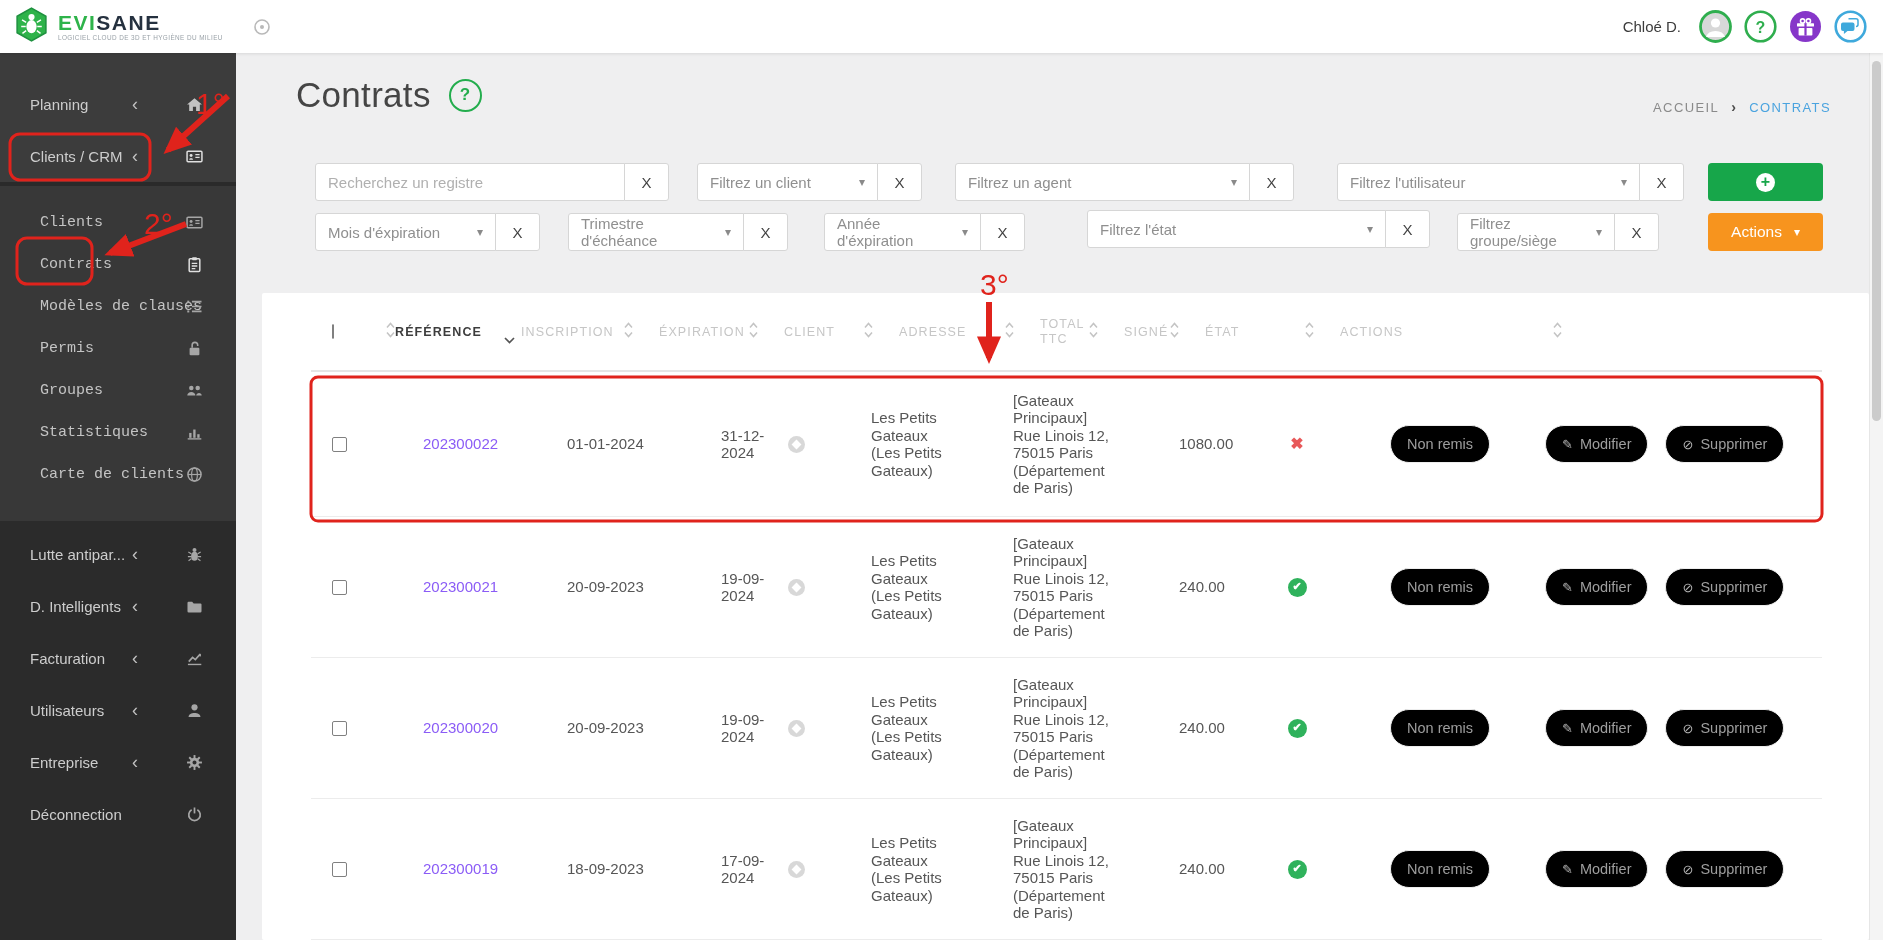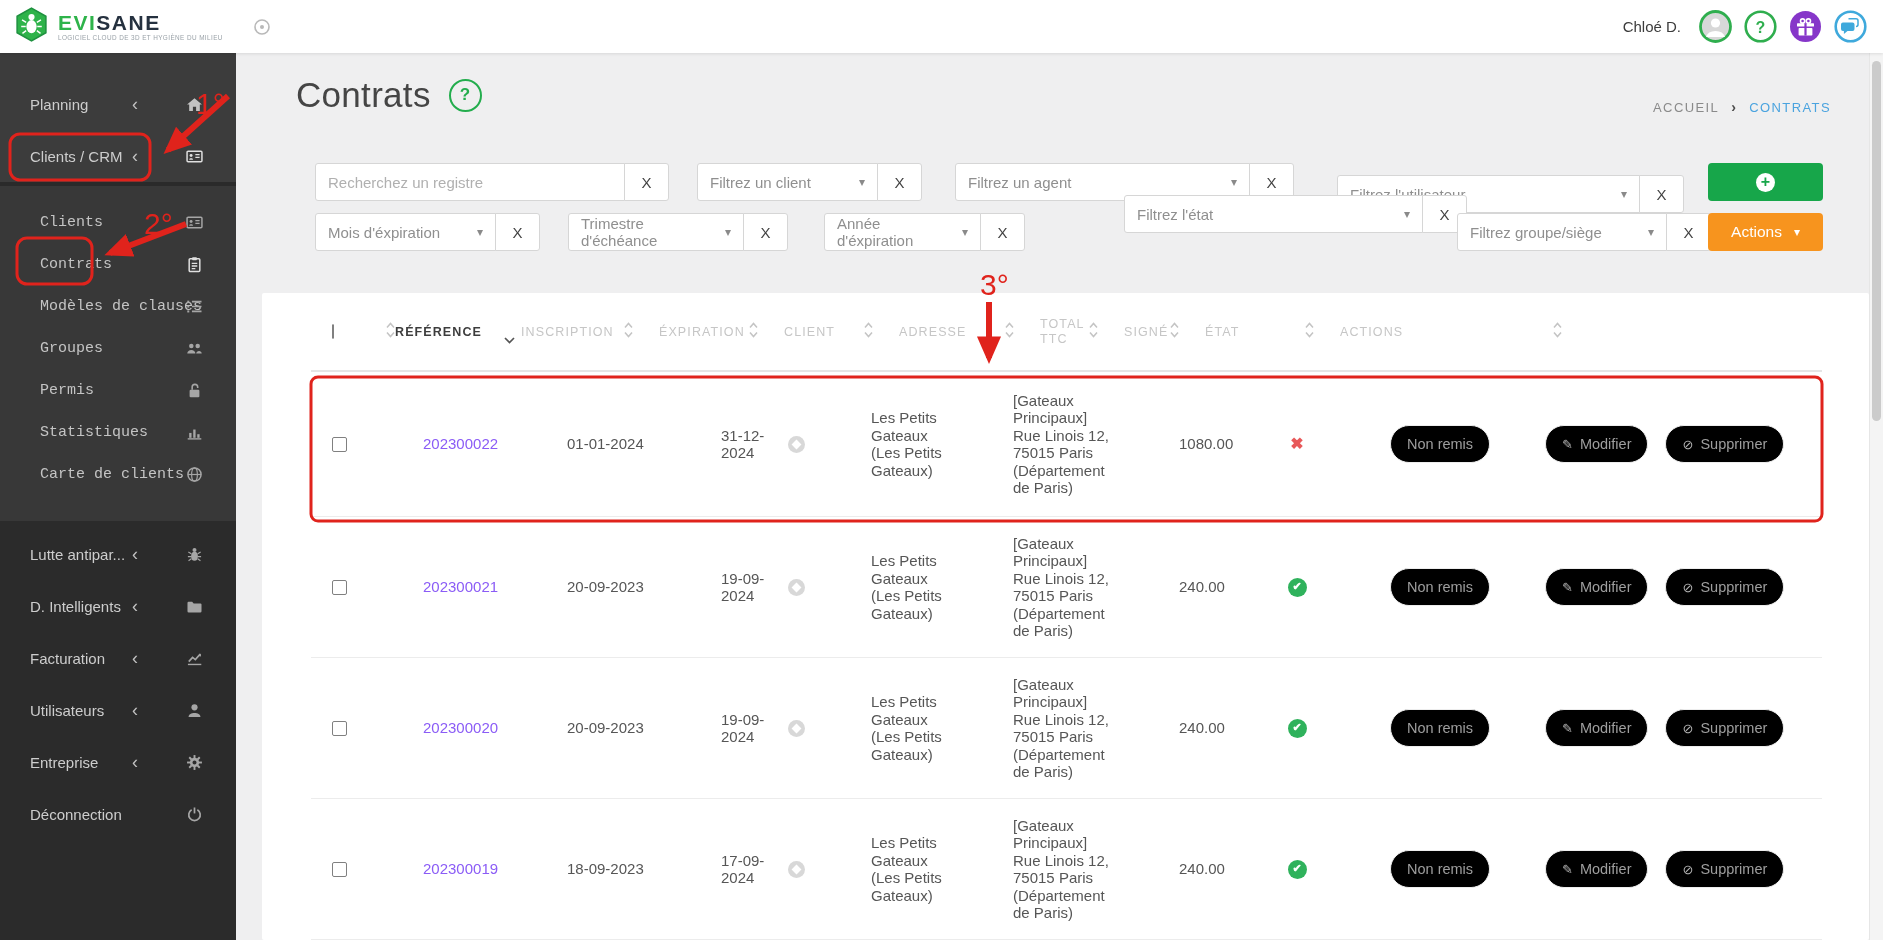--- a/index.html
+++ b/index.html
@@ -227,36 +227,36 @@
               <path d="M5.6 3.4 h9 M5.6 8 h9 M5.6 12.6 h9" stroke="#a6a6a6" stroke-width="1.6"></path>
               <g fill="#a6a6a6">
                 <rect x="1.2" y="2.5" width="1.9" height="1.9"></rect>
                 <rect x="1.2" y="7.1" width="1.9" height="1.9"></rect>
                 <rect x="1.2" y="11.7" width="1.9" height="1.9"></rect>
               </g>
             </svg>
           </span>
       </div>
       <div class="side-item lvl2">
+        <span>Permis</span>
+        <span class="si-icon">
+            <svg viewBox="0 0 16 16">
+              <rect x="3.4" y="7.4" width="9.2" height="7" rx="1" fill="#a6a6a6"></rect>
+              <path d="M5.8 7.4 V4.8 a2.6 2.6 0 0 1 5.2 0 V5.6" fill="none" stroke="#a6a6a6" stroke-width="1.5"></path>
+            </svg>
+          </span>
+      </div>
+      <div class="side-item lvl2">
         <span>Groupes</span>
         <span class="si-icon">
             <svg viewBox="0 0 16 16" fill="#a6a6a6">
               <circle cx="5" cy="5.6" r="2.1"></circle>
               <circle cx="11" cy="5.6" r="2.1"></circle>
               <path d="M1.2 12.8 c0-4.6 7.6-4.6 7.6 0 z"></path>
               <path d="M9.6 12.8 c.2-3.4 5.2-3.4 5.2 0 z"></path>
-            </svg>
-          </span>
-      </div>
-      <div class="side-item lvl2">
-        <span>Permis</span>
-        <span class="si-icon">
-            <svg viewBox="0 0 16 16">
-              <rect x="3.4" y="7.4" width="9.2" height="7" rx="1" fill="#a6a6a6"></rect>
-              <path d="M5.8 7.4 V4.8 a2.6 2.6 0 0 1 5.2 0 V5.6" fill="none" stroke="#a6a6a6" stroke-width="1.5"></path>
             </svg>
           </span>
       </div>
       <div class="side-item lvl2">
         <span>Statistiques</span>
         <span class="si-icon">
             <svg viewBox="0 0 16 16">
               <path d="M1.6 14 h12.8" stroke="#a6a6a6" stroke-width="1.3"></path>
               <g fill="#a6a6a6">
                 <rect x="3" y="8.4" width="2.2" height="4.6"></rect>
@@ -375,21 +375,21 @@
       </div>
       <button class="f-clear">X</button>
     </div>
     <div class="fgroup" style="left:719px; top:110px;">
       <div class="f-select" style="width:295px;">
         <span>Filtrez un agent</span>
         <span class="f-caret">▾</span>
       </div>
       <button class="f-clear">X</button>
     </div>
-    <div class="fgroup" style="left:1101px; top:122px;">
+    <div class="fgroup" style="left:1101px; top:110px;">
       <div class="f-select" style="width:303px;">
         <span>Filtrez l'utilisateur</span>
         <span class="f-caret">▾</span>
       </div>
       <button class="f-clear">X</button>
     </div>
     <button class="btn-add">
       <span class="plus-circle">+</span>
     </button>
 
@@ -407,29 +407,29 @@
       </div>
       <button class="f-clear">X</button>
     </div>
     <div class="fgroup" style="left:588px; top:160px;">
       <div class="f-select" style="width:157px;">
         <span>Année d'éxpiration</span>
         <span class="f-caret">▾</span>
       </div>
       <button class="f-clear">X</button>
     </div>
-    <div class="fgroup" style="left:851px; top:142px;margin-left:37px;">
+    <div class="fgroup" style="left:851px; top:157px;">
       <div class="f-select" style="width:299px;">
         <span>Filtrez l'état</span>
         <span class="f-caret">▾</span>
       </div>
       <button class="f-clear">X</button>
     </div>
     <div class="fgroup" style="left:1221px; top:160px;">
-      <div class="f-select" style="width:210px;">
+      <div class="f-select" style="width:158px;">
         <span>Filtrez groupe/siège</span>
         <span class="f-caret">▾</span>
       </div>
       <button class="f-clear">X</button>
     </div>
     <button class="btn-actions">
       <span>Actions</span>
       <span class="f-caret">▾</span>
     </button>
 

